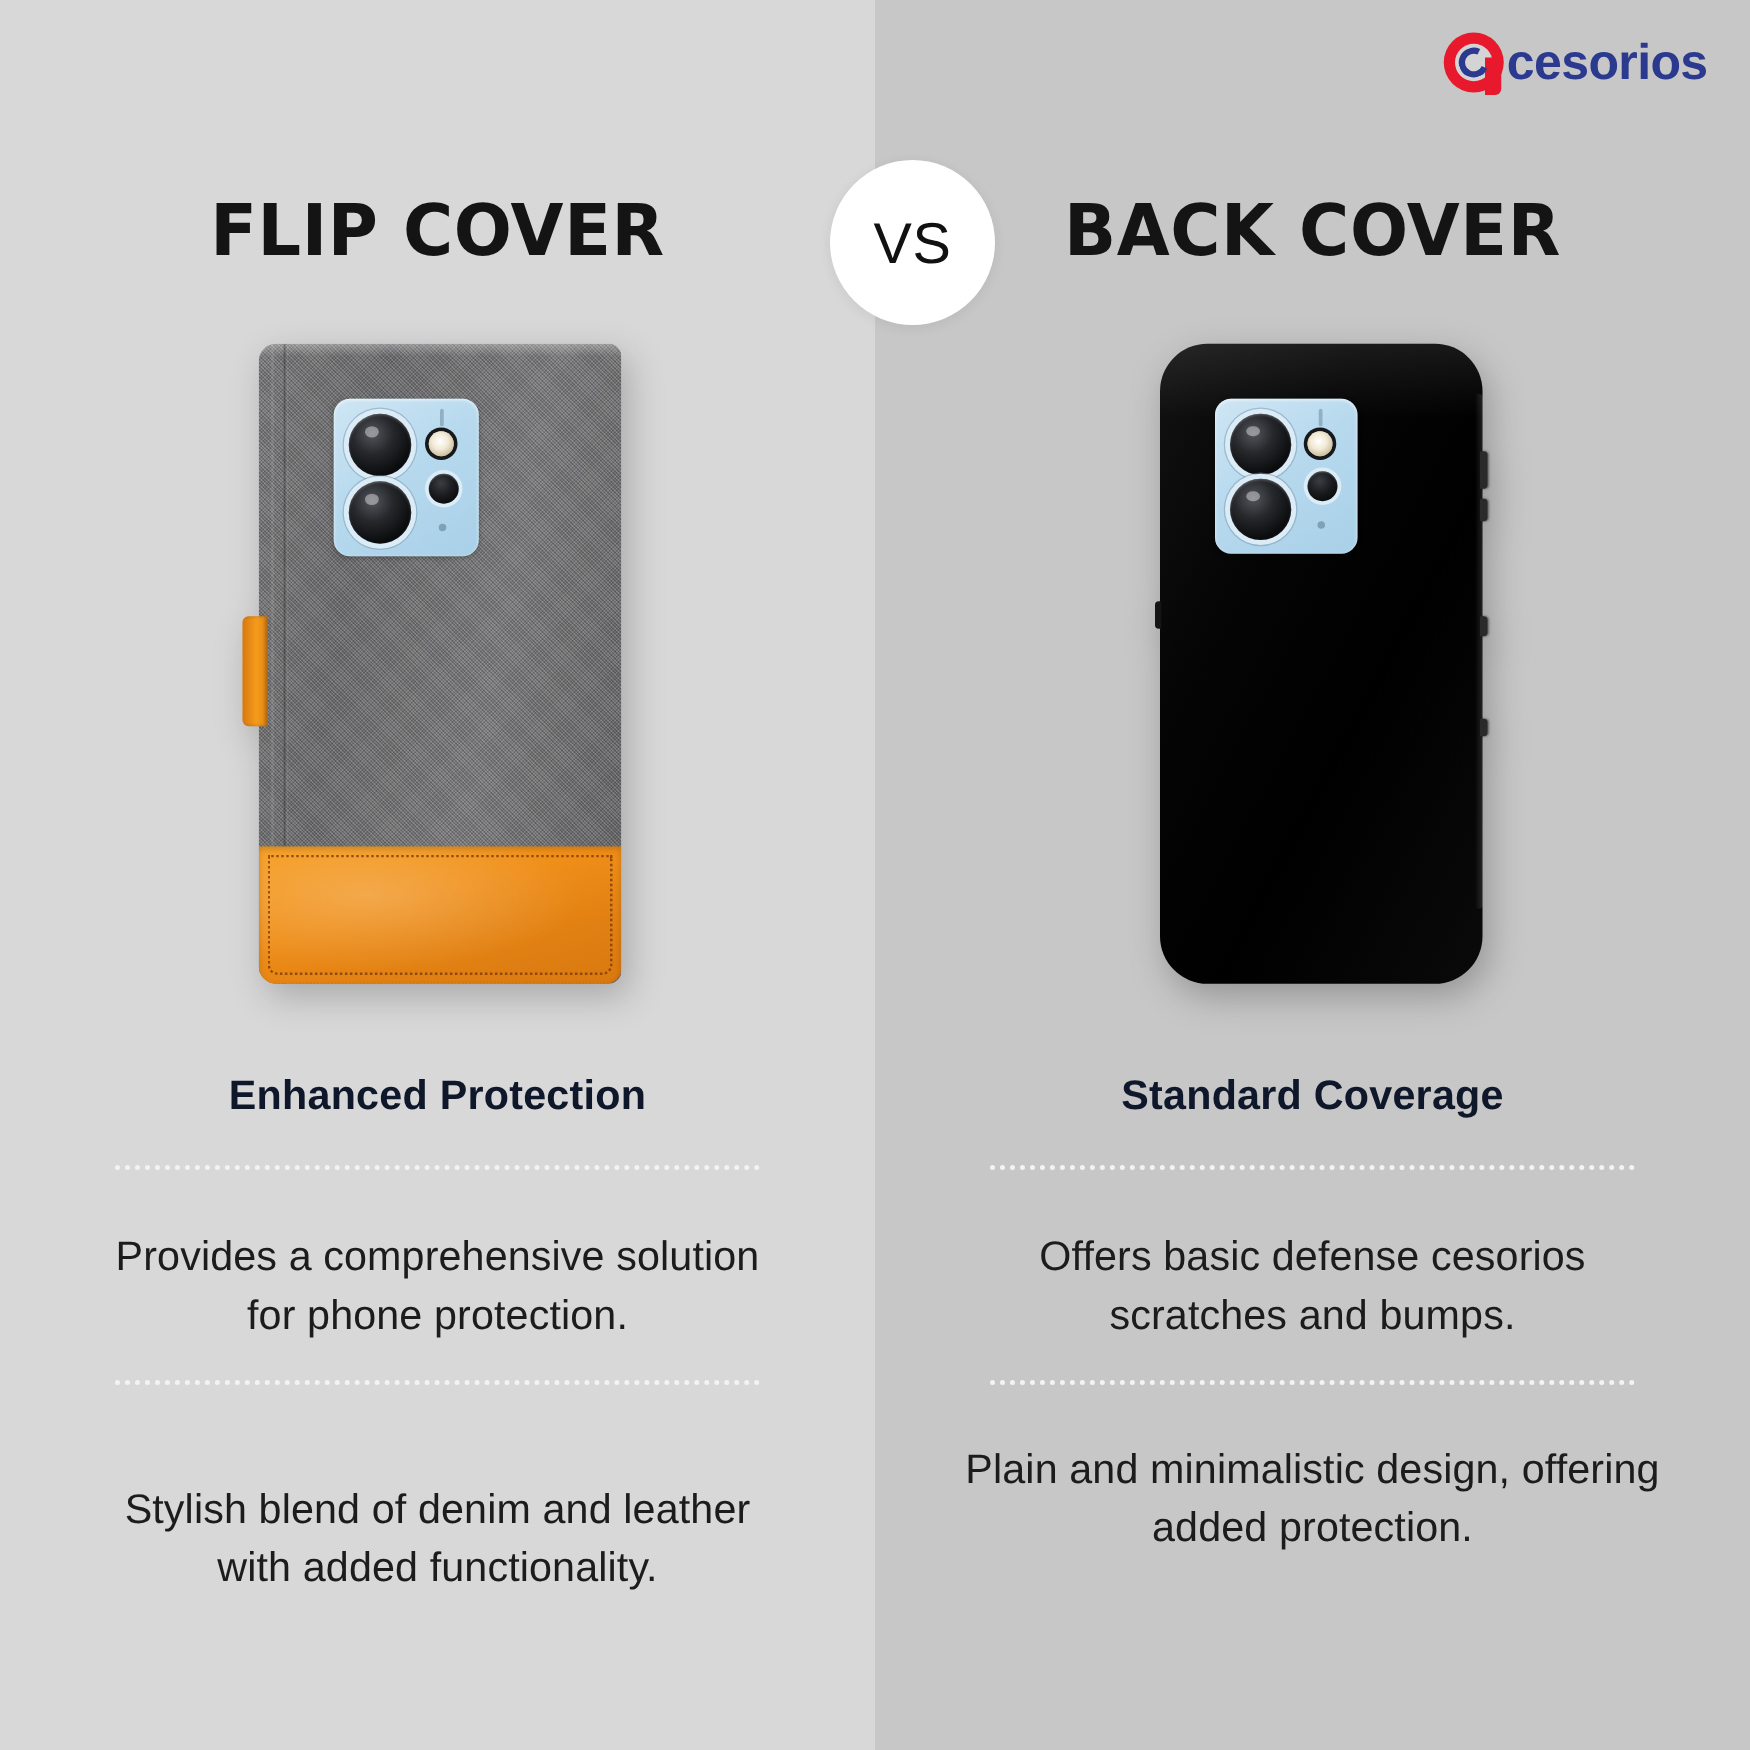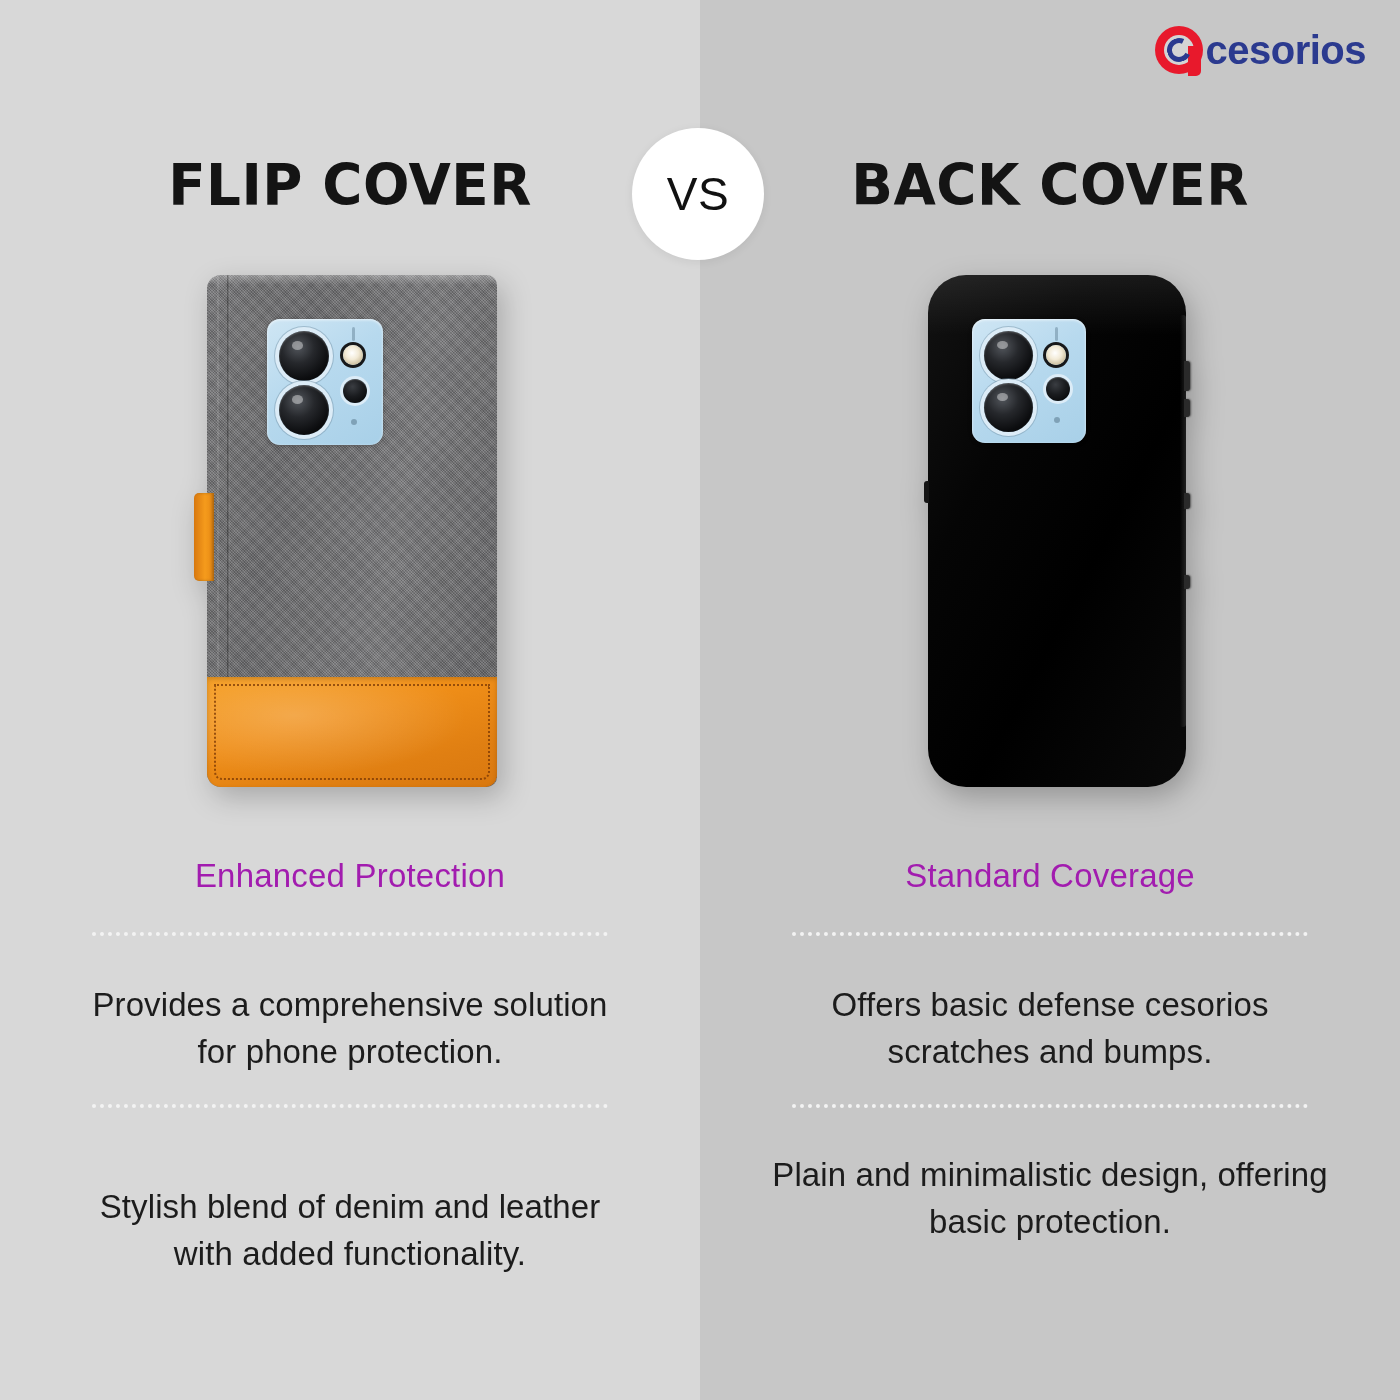--- a/index.html
+++ b/index.html
@@ -97,21 +97,21 @@
     text-align: center;
     font-family: "DejaVu Sans", sans-serif;
     transform: scaleX(0.96);
   }
   .heading-left  { left: 40px;  width: 620px; }
   .heading-right { left: 740px; width: 620px; }
 
   
   .vs-badge {
     position: absolute;
-    left: 632px;
+    left: 664px;
     top: 128px;
     width: 132px;
     height: 132px;
     border-radius: 50%;
     background: #ffffff;
     display: flex;
     align-items: center;
     justify-content: center;
     z-index: 20;
     box-shadow: 0 2px 10px rgba(0,0,0,0.07);
@@ -288,22 +288,22 @@
     width: 5px;
     height: 22px;
     border-radius: 3px 0 0 3px;
     background: #151515;
   }
 
   
   .caption {
     position: absolute;
     font-size: 33px;
-    font-weight: 400;
-    color: #a21caf;
+    font-weight: 700;
+    color: #0f172a;
     text-align: center;
     letter-spacing: 0.2px;
   }
   .caption-left  { left: 40px;  top: 857px; width: 620px; }
   .caption-right { left: 740px; top: 857px; width: 620px; }
 
   .divider {
     position: absolute;
     height: 4px;
     border-top: 4px dotted #f3f3f3;
@@ -392,15 +392,15 @@
   <div class="caption caption-right">Standard Coverage</div>
 
   <div class="divider div-l1"></div>
   <div class="divider div-r1"></div>
   <div class="divider div-l2"></div>
   <div class="divider div-r2"></div>
 
   <div class="body-text bt-l1">Provides a comprehensive solution for phone protection.</div>
   <div class="body-text bt-r1">Offers basic defense cesorios scratches and bumps.</div>
   <div class="body-text bt-l2">Stylish blend of denim and leather with added functionality.</div>
-  <div class="body-text bt-r2">Plain and minimalistic design, offering basic protection.</div>
+  <div class="body-text bt-r2">Plain and minimalistic design, offering added protection.</div>
 
 </div>
 
 </body></html>

